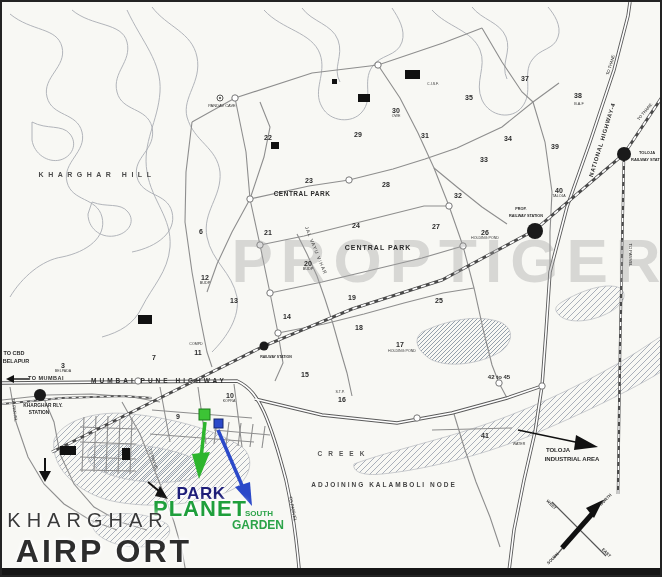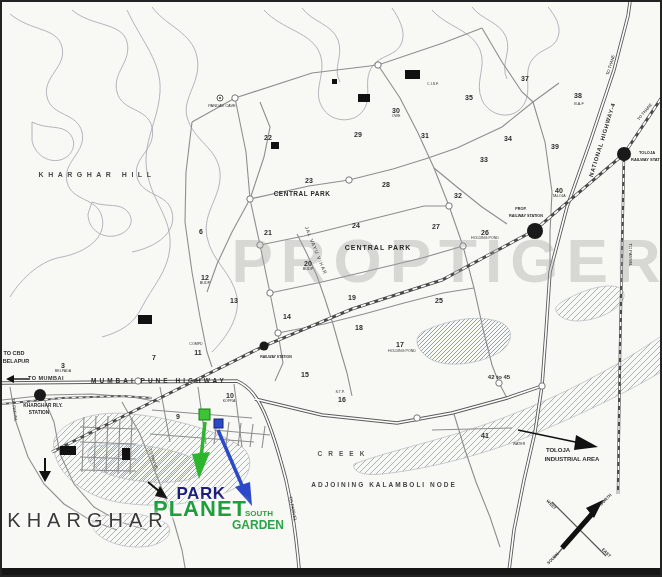--- a/index.html
+++ b/index.html
@@ -272,18 +272,19 @@
       <span class="lbl" style="left: 556px; top: 448px; font-size: 6px; font-weight: 600; transform: translate(-50%, -50%);">TOLOJA</span>
       <span class="lbl" style="left: 570px; top: 457px; font-size: 6px; font-weight: 600; transform: translate(-50%, -50%);">INDUSTRIAL AREA</span>
       <span class="lbl" style="left: 12px; top: 408px; font-size: 4.2px; font-weight: 400; transform: translate(-50%, -50%) rotate(83deg);">TO PANVEL</span>
       <span class="lbl" style="left: 151px; top: 458px; font-size: 4.2px; font-weight: 400; transform: translate(-50%, -50%) rotate(72deg);">TO PANVEL</span>
       <span class="lbl" style="left: 290px; top: 507px; font-size: 4.6px; font-weight: 400; transform: translate(-50%, -50%) rotate(78deg);">TO PANVEL</span>
       <span class="lbl" style="left: 199px; top: 491px; font-size: 17px; font-weight: 800; color: rgb(29, 29, 120); letter-spacing: 0.5px; transform: translate(-50%, -50%); text-shadow: rgb(255, 255, 255) 0px 0px 4px, rgb(255, 255, 255) 0px 0px 6px, rgb(255, 255, 255) 1px 1px 2px;">PARK</span>
       <span class="lbl" style="left: 198px; top: 507px; font-size: 22px; font-weight: 800; color: rgb(31, 159, 60); letter-spacing: 1px; transform: translate(-50%, -50%); text-shadow: rgb(255, 255, 255) 0px 0px 4px, rgb(255, 255, 255) 0px 0px 6px, rgb(255, 255, 255) 1px 1px 2px;">PLANET</span>
       <span class="lbl" style="left: 257px; top: 512px; font-size: 8px; font-weight: 700; color: rgb(43, 163, 72); transform: translate(-50%, -50%);">SOUTH</span>
       <span class="lbl" style="left: 256px; top: 523px; font-size: 12px; font-weight: 700; color: rgb(43, 163, 72); transform: translate(-50%, -50%);">GARDEN</span>
       <span class="lbl" style="left: 86px; top: 518px; font-size: 20px; font-weight: 400; color: rgb(58, 58, 58); letter-spacing: 6px; transform: translate(-50%, -50%); text-shadow: rgb(255, 255, 255) 0px 0px 4px, rgb(255, 255, 255) 0px 0px 6px, rgb(255, 255, 255) 1px 1px 2px; text-align: center;">KHARGHAR</span>
+      <span class="lbl" style="left: 102px; top: 549px; font-size: 32px; font-weight: 600; color: rgb(45, 45, 45); letter-spacing: 3px; transform: translate(-50%, -50%); text-shadow: rgb(255, 255, 255) 0px 0px 4px, rgb(255, 255, 255) 0px 0px 6px, rgb(255, 255, 255) 1px 1px 2px;">AIRP ORT</span>
       <span class="lbl" style="left: 604px; top: 498px; font-size: 4.2px; font-weight: 600; color: rgb(51, 51, 51); transform: translate(-50%, -50%) rotate(-45deg);">NORTH</span>
       <span class="lbl" style="left: 549px; top: 503px; font-size: 4.2px; font-weight: 600; color: rgb(51, 51, 51); transform: translate(-50%, -50%) rotate(45deg);">WEST</span>
       <span class="lbl" style="left: 551px; top: 557px; font-size: 4.2px; font-weight: 600; color: rgb(51, 51, 51); transform: translate(-50%, -50%) rotate(-45deg);">SOUTH</span>
       <span class="lbl" style="left: 604px; top: 551px; font-size: 4.2px; font-weight: 600; color: rgb(51, 51, 51); transform: translate(-50%, -50%) rotate(45deg);">EAST</span>
     </div>
 </div>
 
 </body></html>

